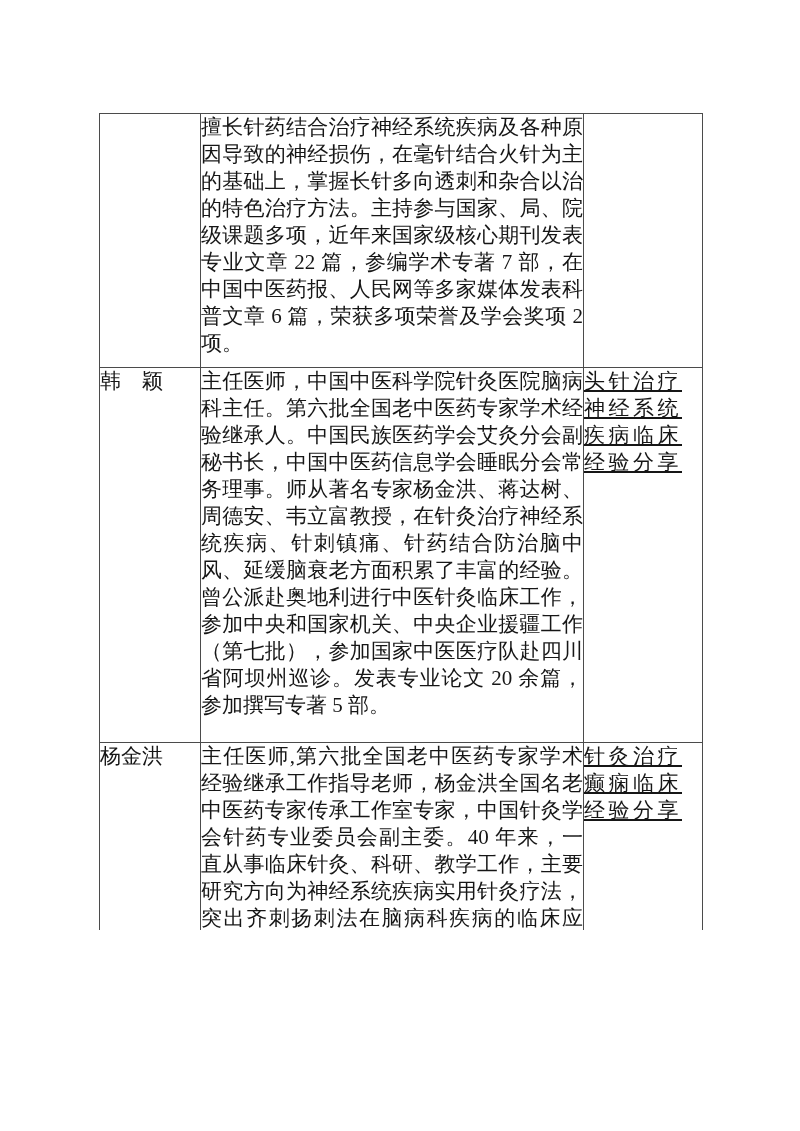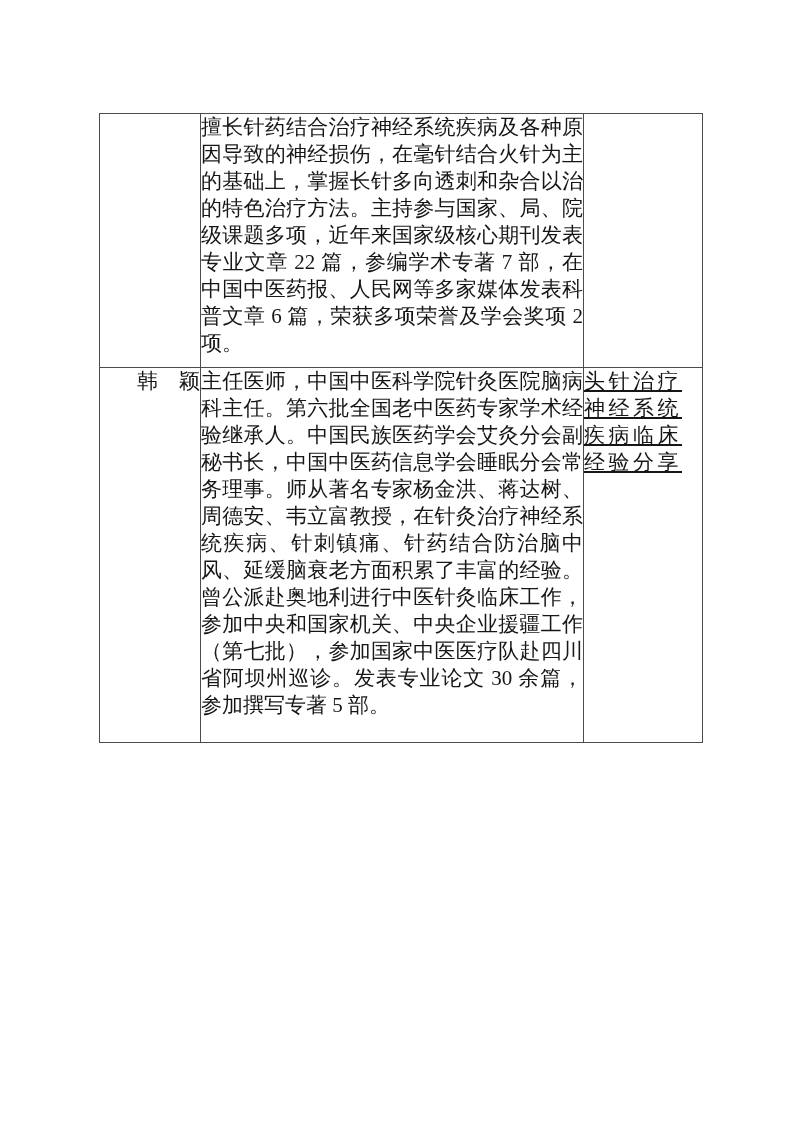--- a/index.html
+++ b/index.html
@@ -32,21 +32,21 @@
     border: 1.6px solid #4b4b4b;
     vertical-align: top;
     padding: 0;
     font-size: 21px;
     line-height: 27px;
   }
   tr.r0 { height: 254px; }
   tr.r1 { height: 375px; }
   tr.r2 { height: 269px; }
   td.name-cell {
-    text-align: right;
+    text-align: left;
     padding-top: 3px;
   }
   td.bio-cell {
     padding: 3px 9px 0 10px;
     text-align: justify;
   }
   td.topic-cell {
     padding: 3px 2px 0 12px;
     letter-spacing: 3.5px;
     white-space: pre-line;
@@ -74,24 +74,31 @@
       <col style="width:119px">
     </colgroup>
     <tbody>
       <tr class="r0">
         <td class="name-cell"></td>
         <td class="bio-cell">擅长针药结合治疗神经系统疾病及各种原因导致的神经损伤，在毫针结合火针为主的基础上，掌握长针多向透刺和杂合以治的特色治疗方法。主持参与国家、局、院级课题多项，近年来国家级核心期刊发表专业文章 22 篇，参编学术专著 7 部，在中国中医药报、人民网等多家媒体发表科普文章 6 篇，荣获多项荣誉及学会奖项 2 项。</td>
         <td class="topic-cell"></td>
       </tr>
       <tr class="r1">
         <td class="name-cell">韩　颖</td>
-        <td class="bio-cell">主任医师，中国中医科学院针灸医院脑病科主任。第六批全国老中医药专家学术经验继承人。中国民族医药学会艾灸分会副秘书长，中国中医药信息学会睡眠分会常务理事。师从著名专家杨金洪、蒋达树、周德安、韦立富教授，在针灸治疗神经系统疾病、针刺镇痛、针药结合防治脑中风、延缓脑衰老方面积累了丰富的经验。曾公派赴奥地利进行中医针灸临床工作，参加中央和国家机关、中央企业援疆工作（第七批），参加国家中医医疗队赴四川省阿坝州巡诊。发表专业论文 30 余篇，参加撰写专著 5 部。</td>
+        <td class="bio-cell">主任医师，中国中医科学院针灸医院脑病科主任。第六批全国老中医药专家学术经验继承人。中国民族医药学会艾灸分会副秘书长，中国中医药信息学会睡眠分会常务理事。师从著名专家杨金洪、蒋达树、周德安、韦立富教授，在针灸治疗神经系统疾病、针刺镇痛、针药结合防治脑中风、延缓脑衰老方面积累了丰富的经验。曾公派赴奥地利进行中医针灸临床工作，参加中央和国家机关、中央企业援疆工作（第七批），参加国家中医医疗队赴四川省阿坝州巡诊。发表专业论文 20 余篇，参加撰写专著 5 部。</td>
         <td class="topic-cell">头针治疗
 神经系统
 疾病临床
+经验分享</td>
+      </tr>
+      <tr class="r2">
+        <td class="name-cell">杨金洪</td>
+        <td class="bio-cell">主任医师,第六批全国老中医药专家学术经验继承工作指导老师，杨金洪全国名老中医药专家传承工作室专家，中国针灸学会针药专业委员会副主委。40 年来，一直从事临床针灸、科研、教学工作，主要研究方向为神经系统疾病实用针灸疗法，突出齐刺扬刺法在脑病科疾病的临床应用。主持和参加多项课题的研究，先后在国内外发表学术论文 30 余篇，编著 5 部。</td>
+        <td class="topic-cell">针灸治疗
+癫痫临床
 经验分享</td>
       </tr>
     </tbody>
   </table>
 
   <div class="page-number">— 4 —</div>
 
 </div>
 
 </body></html>

